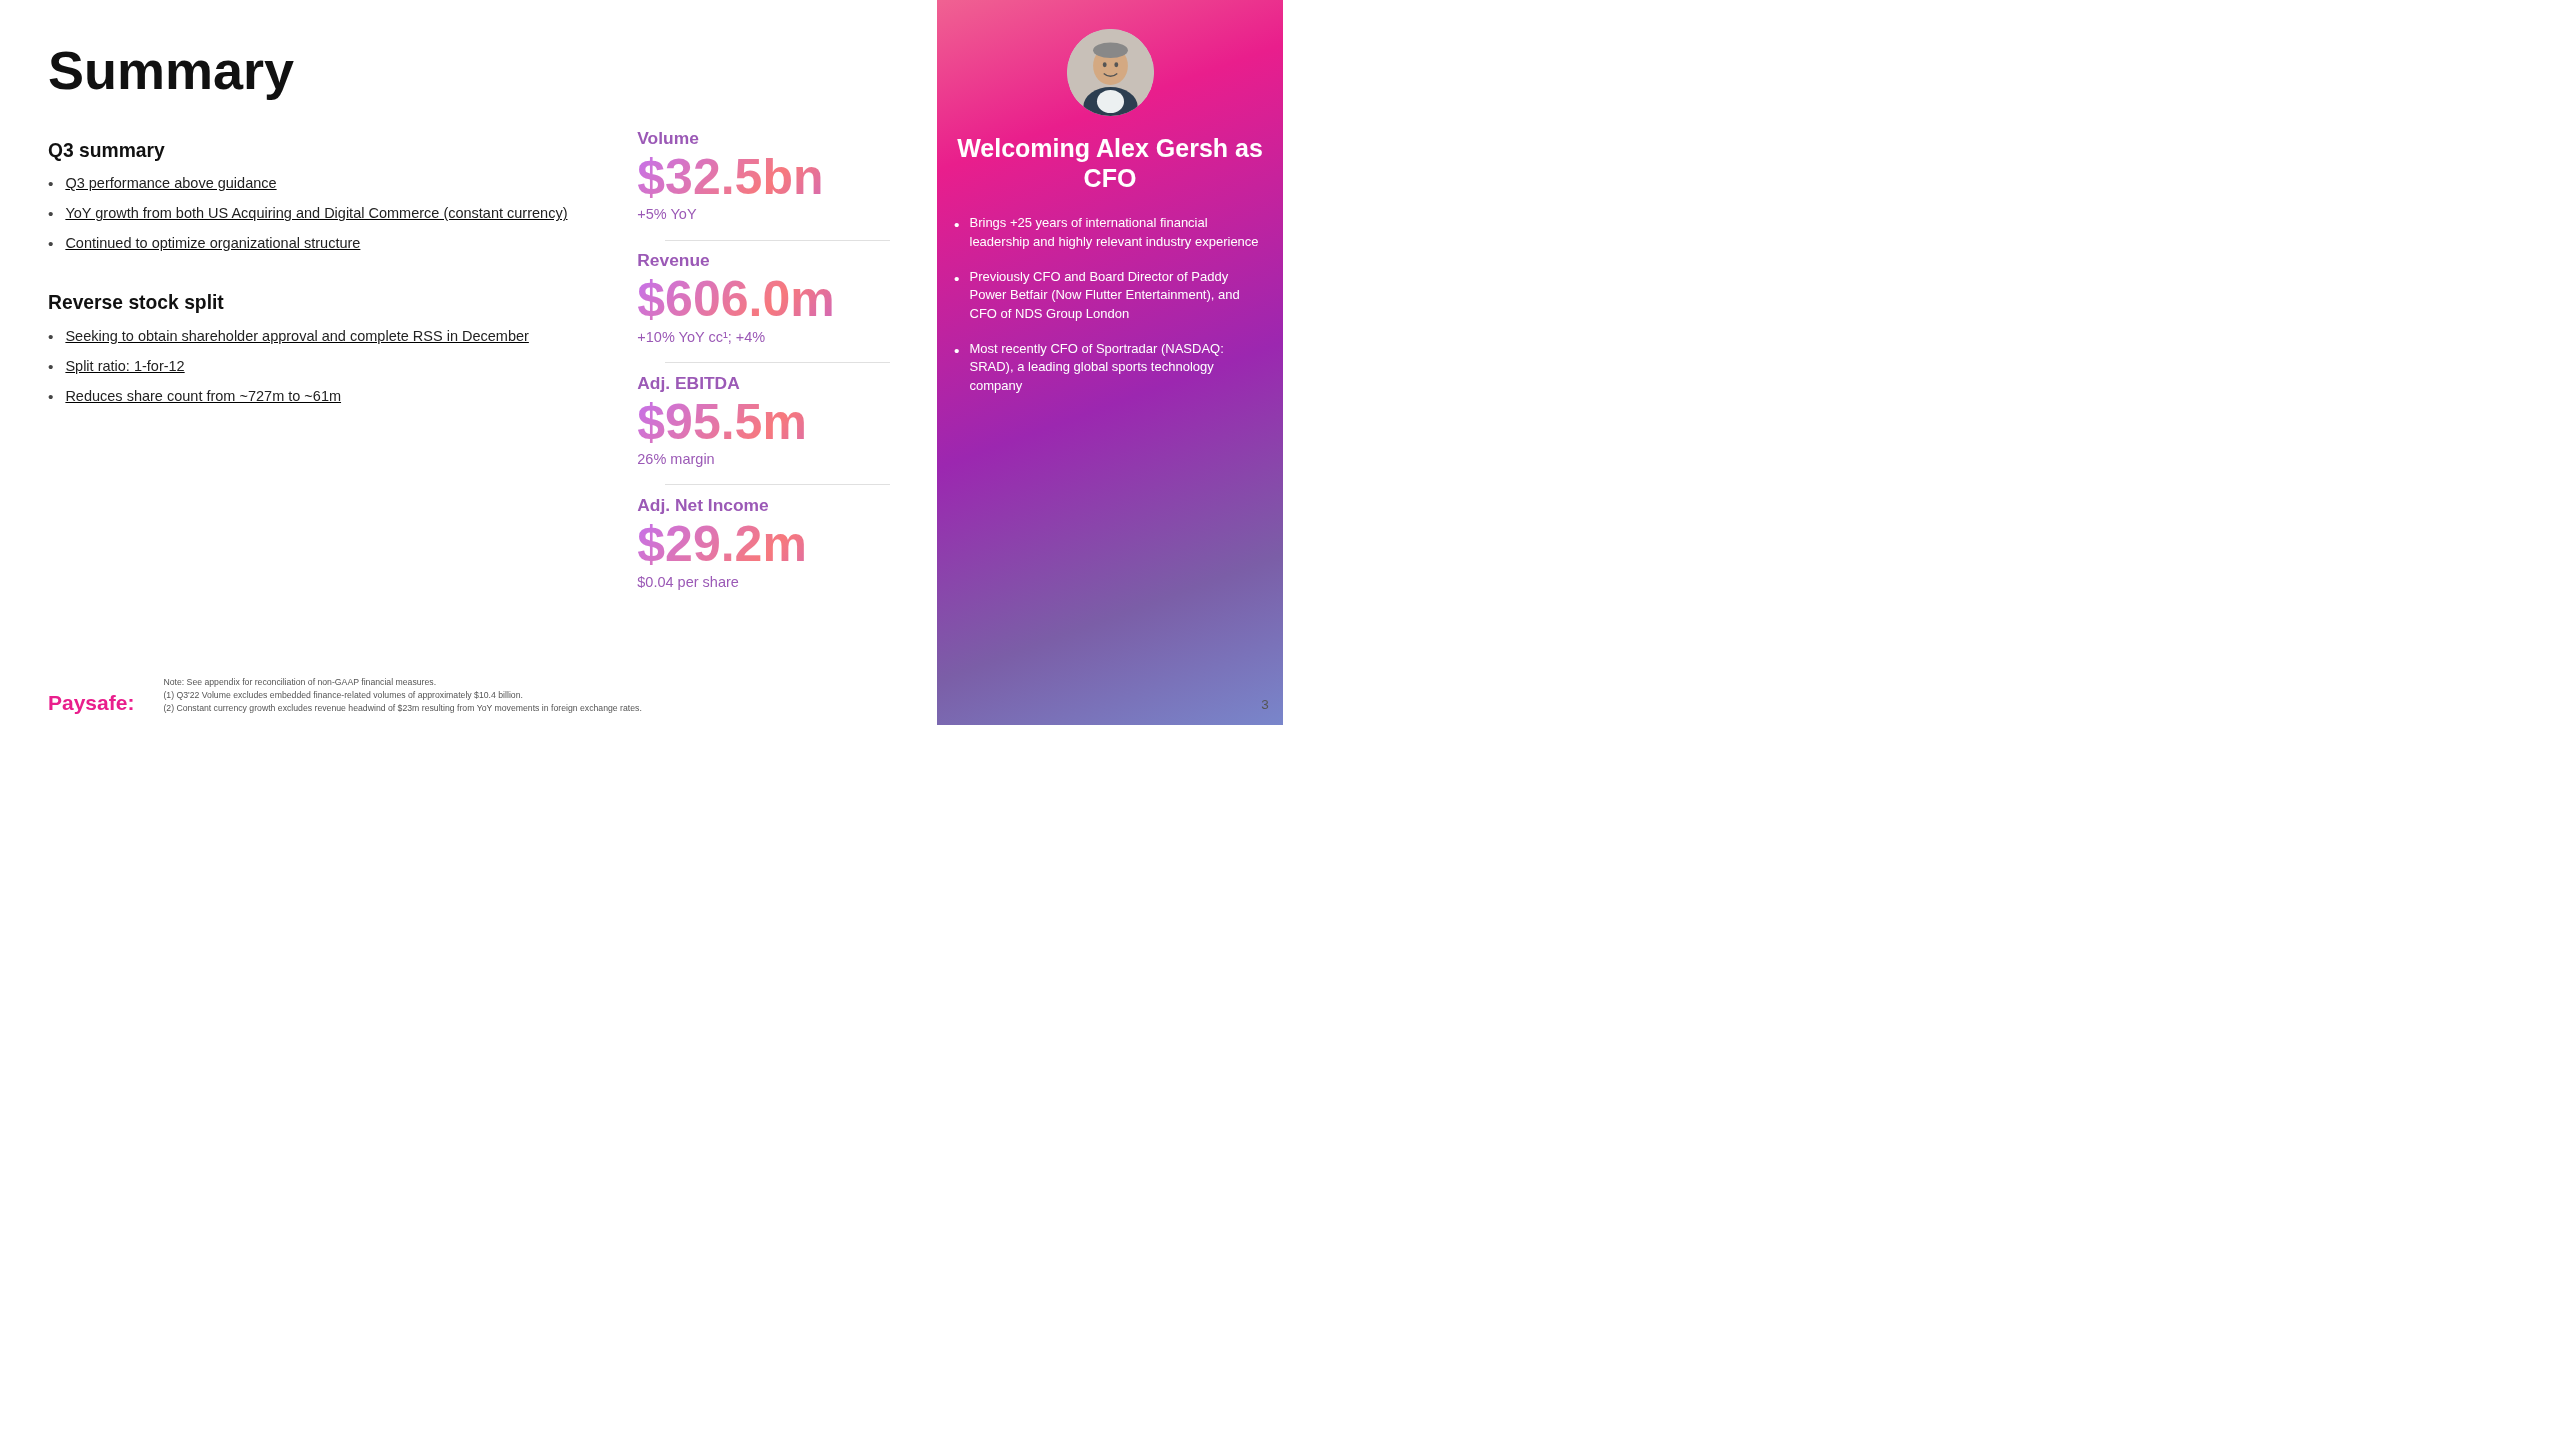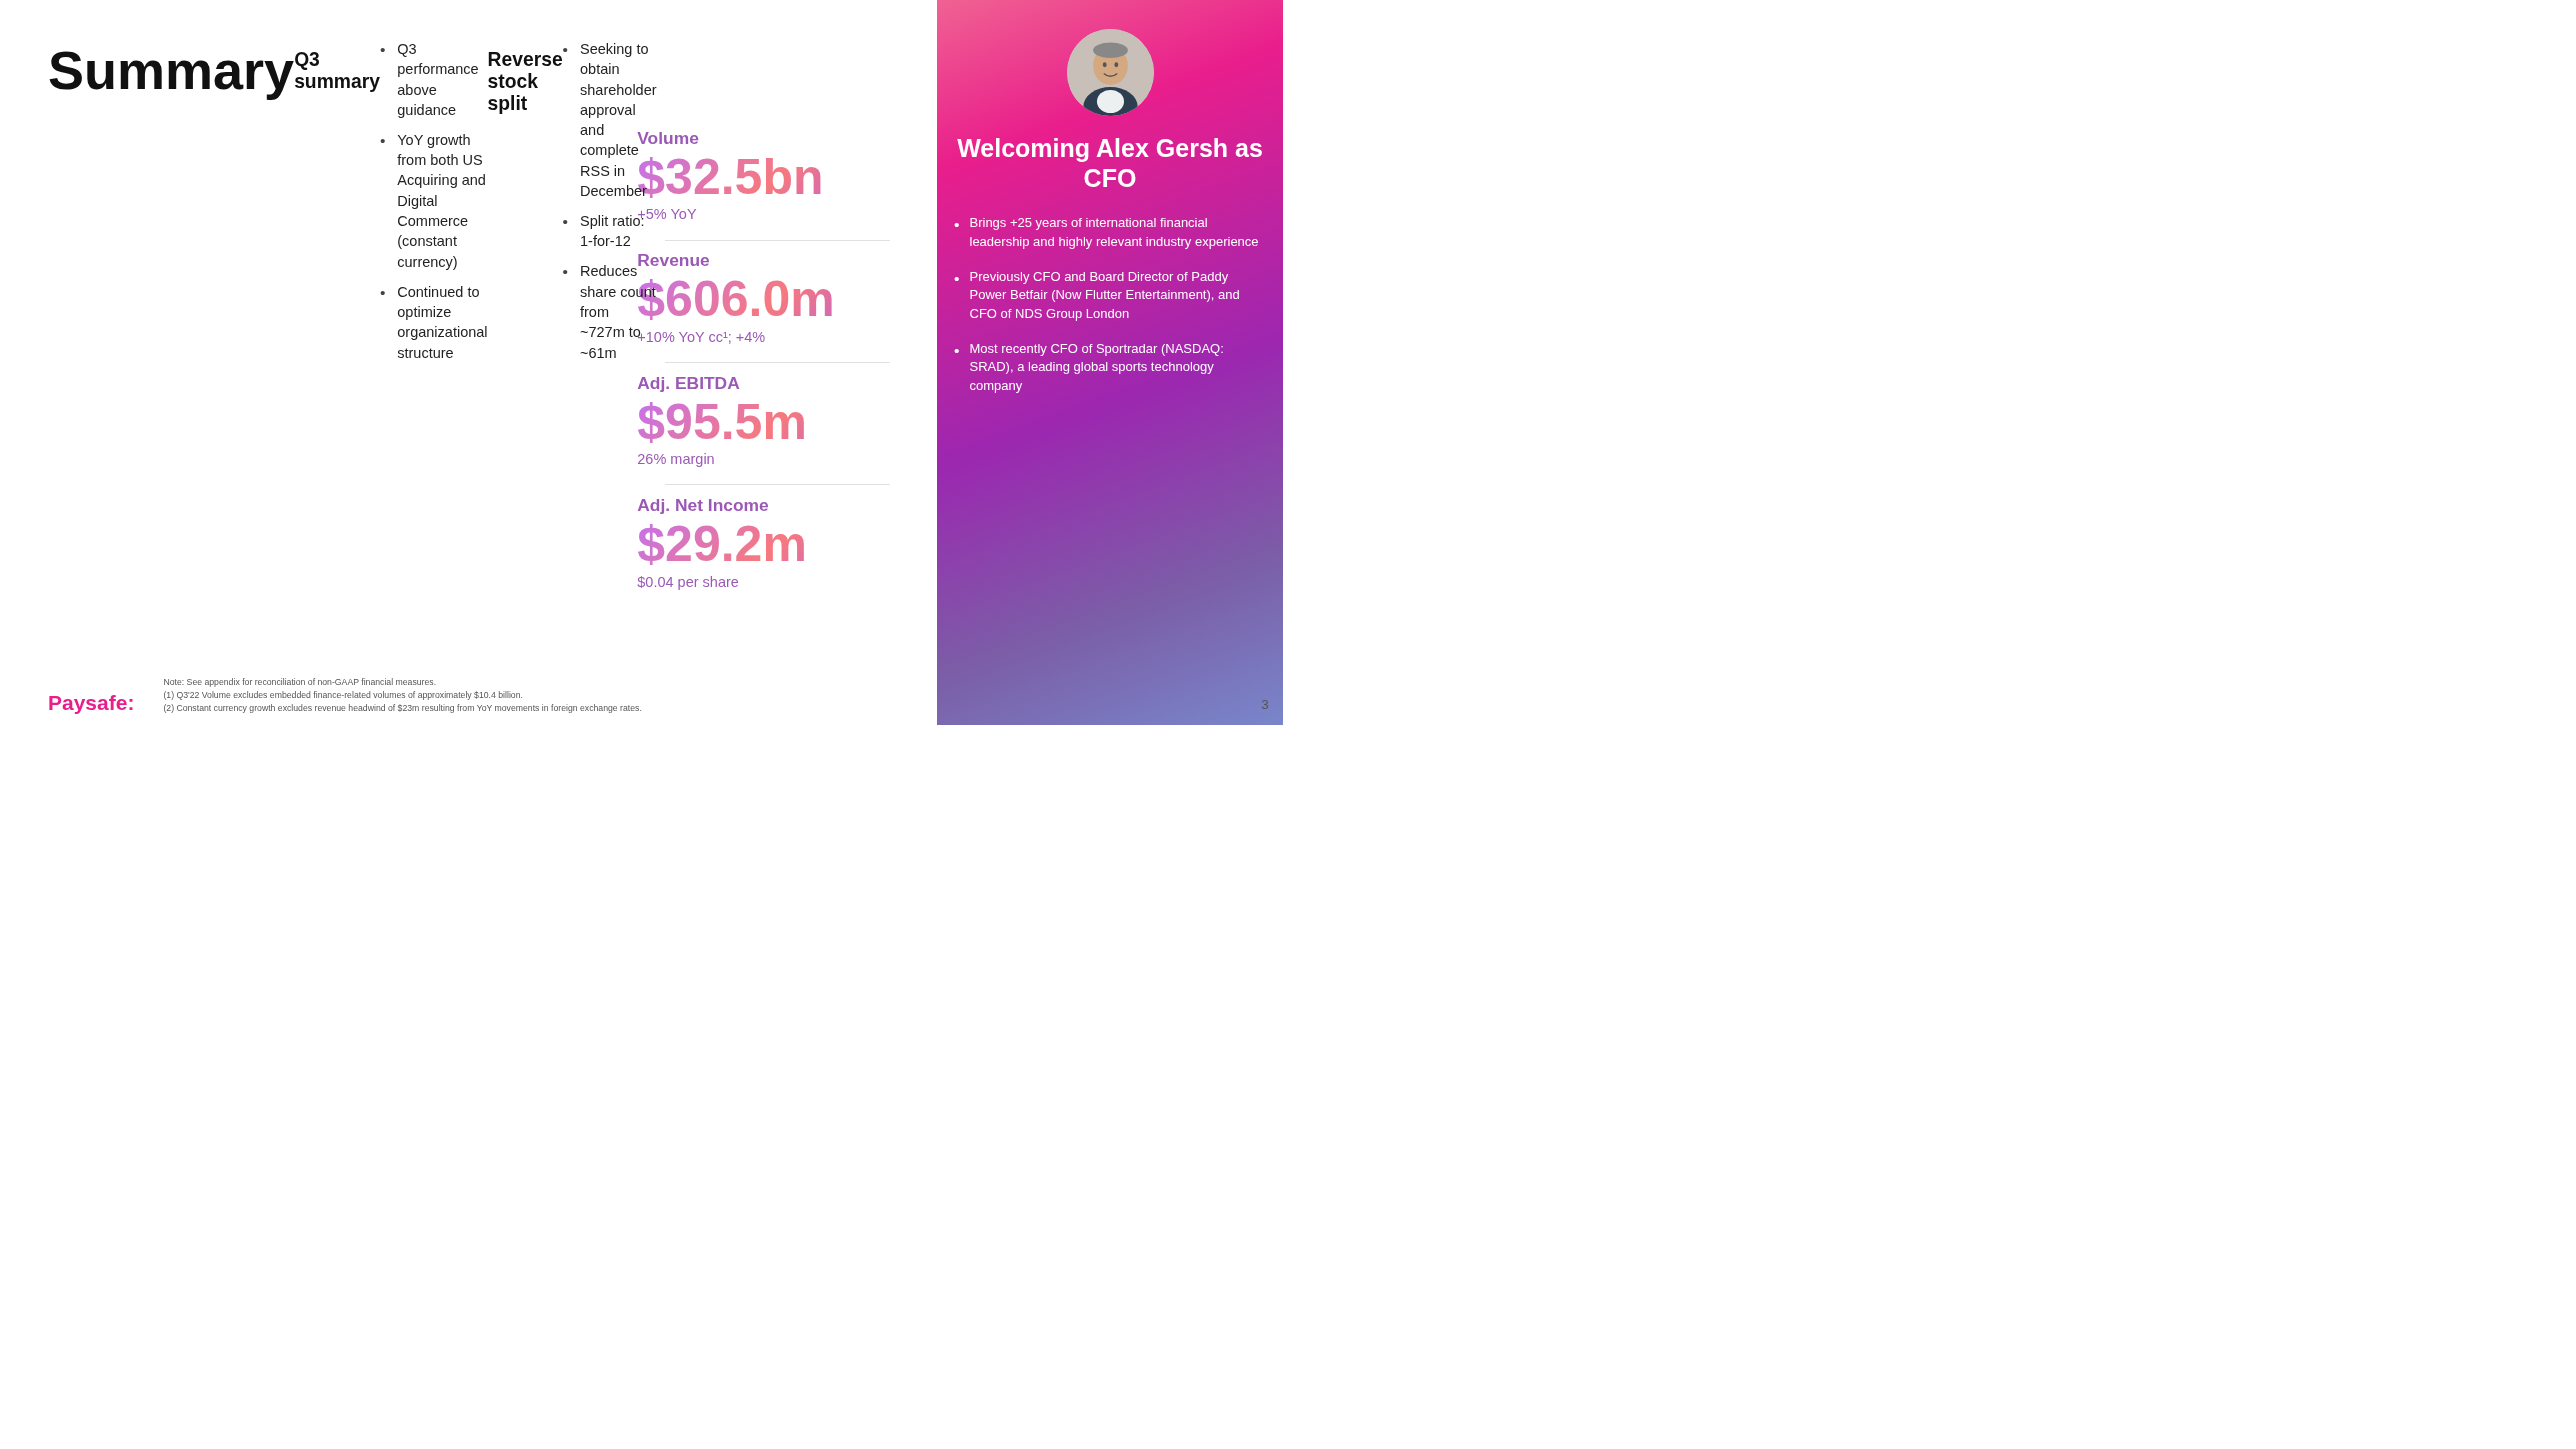--- a/index.html
+++ b/index.html
@@ -18,21 +18,21 @@
       display: flex;
       position: relative;
     }
 
     
     .left-section {
       width: 618px;
       background: #fff;
       padding: 39px 48px 29px 48px;
       display: flex;
-      flex-direction: row;
+      flex-direction: column;
       position: relative;
     }
 
     .slide-title {
       font-size: 54px;
       font-weight: 900;
       color: #111;
       margin-bottom: 29px;
       font-family: 'Arial Black', Arial, sans-serif;
     }
@@ -41,20 +41,21 @@
       font-size: 19.3px;
       font-weight: 800;
       color: #111;
       margin-bottom: 11.6px;
       margin-top: 9.7px;
     }
 
     .bullet-list {
       list-style: none;
       margin-bottom: 19.3px;
+      text-decoration: underline;
     }
 
     .bullet-list li {
       font-size: 14.5px;
       color: #222;
       margin-bottom: 9.7px;
       padding-left: 17.4px;
       position: relative;
       line-height: 1.4;
     }

